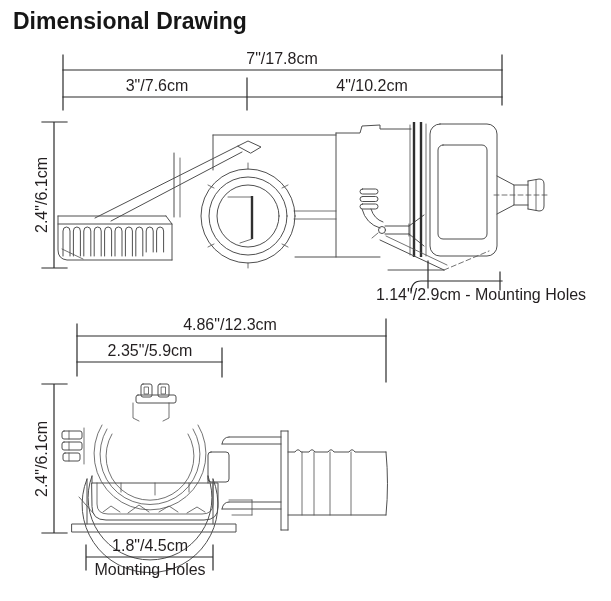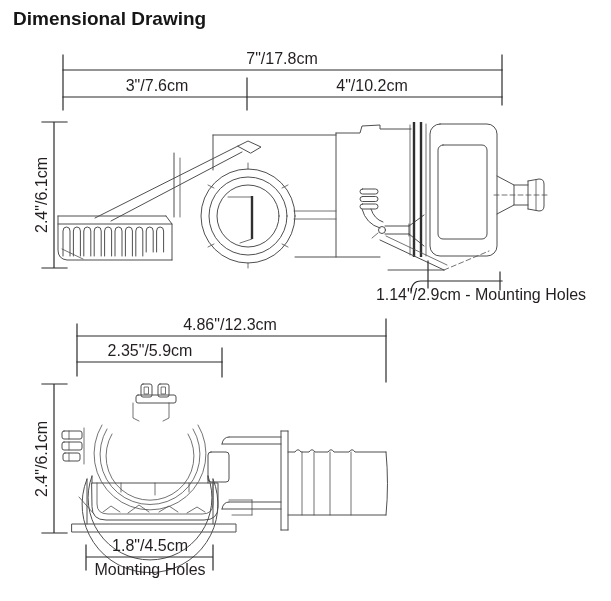--- a/index.html
+++ b/index.html
@@ -5,21 +5,21 @@
   html,body{margin:0;padding:0;background:#ffffff;}
   .page{
     position:relative;
     width:611px;height:601px;
     background:#ffffff;
     font-family:"Liberation Sans", sans-serif;
     overflow:hidden;
   }
   .title{
     position:absolute;left:13px;top:8px;
-    font-size:19px;font-weight:bold;color:#161616;
+    font-size:23px;font-weight:bold;color:#161616;
     letter-spacing:0px;
   }
   svg{position:absolute;left:0;top:0;}
   svg text{
     font-family:"Liberation Sans", sans-serif;
     font-size:16px;fill:#231f20;
   }
   .art{stroke:#4f4f4f;stroke-width:1;fill:none;stroke-linejoin:round;stroke-linecap:round;}
   .art-thick{stroke:#2f2f2f;stroke-width:2.4;fill:none;}
   .dim{stroke:#2b2b2b;stroke-width:1.2;fill:none;stroke-linecap:square;}

